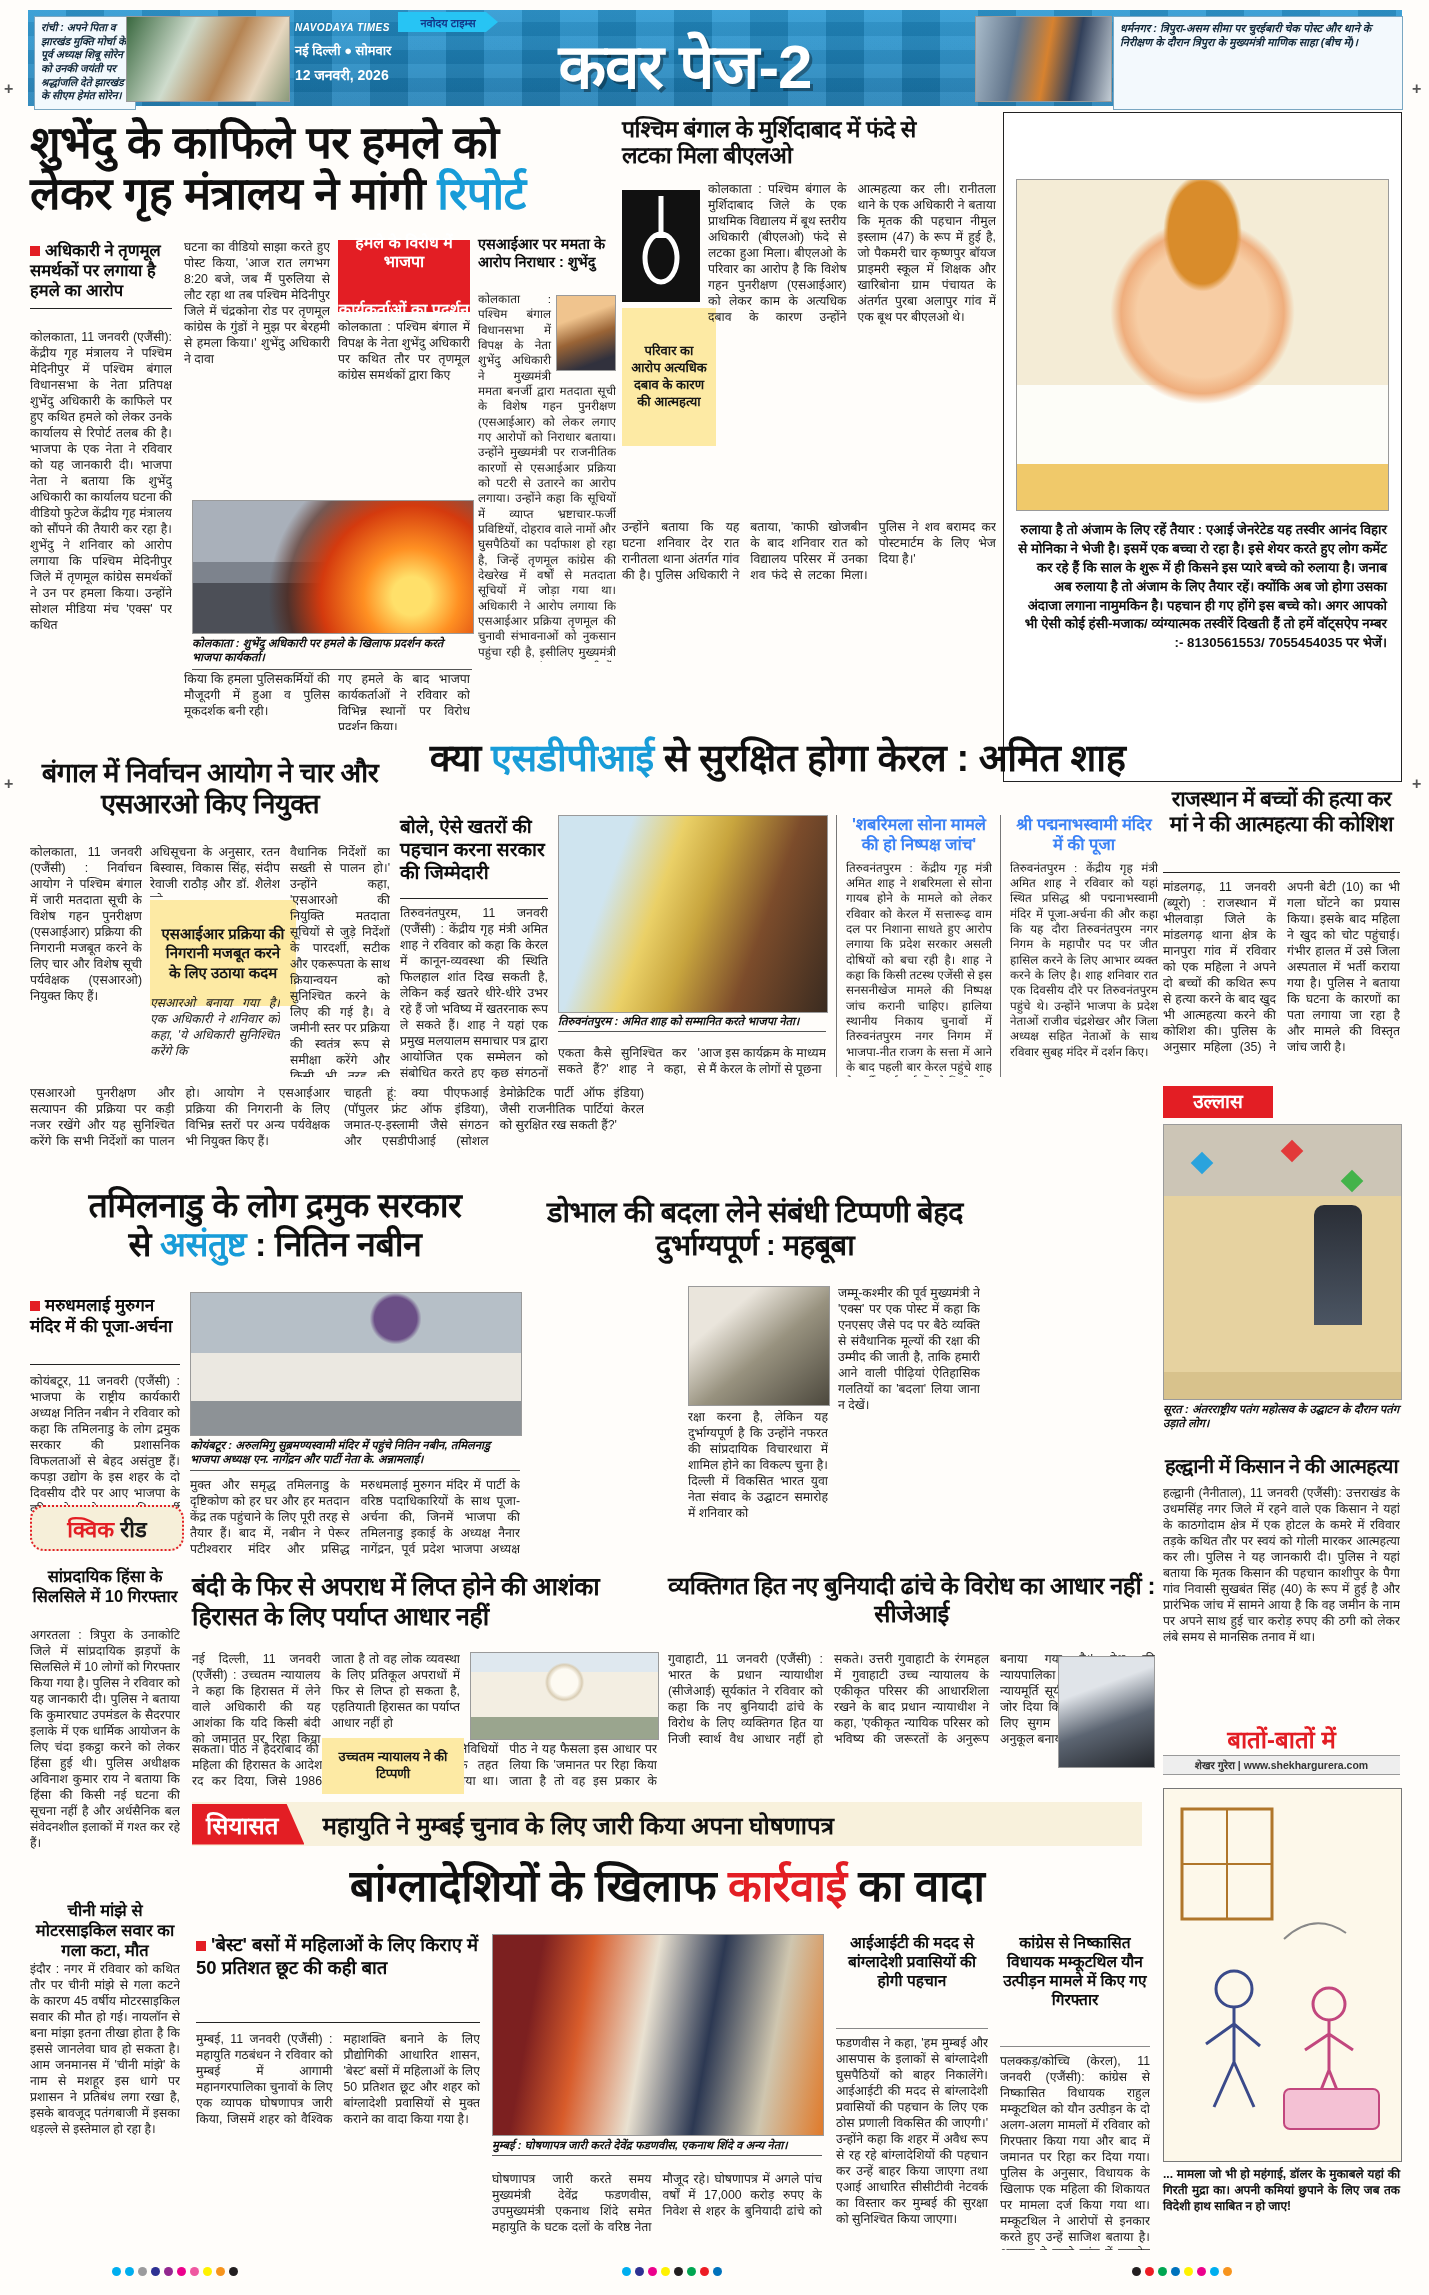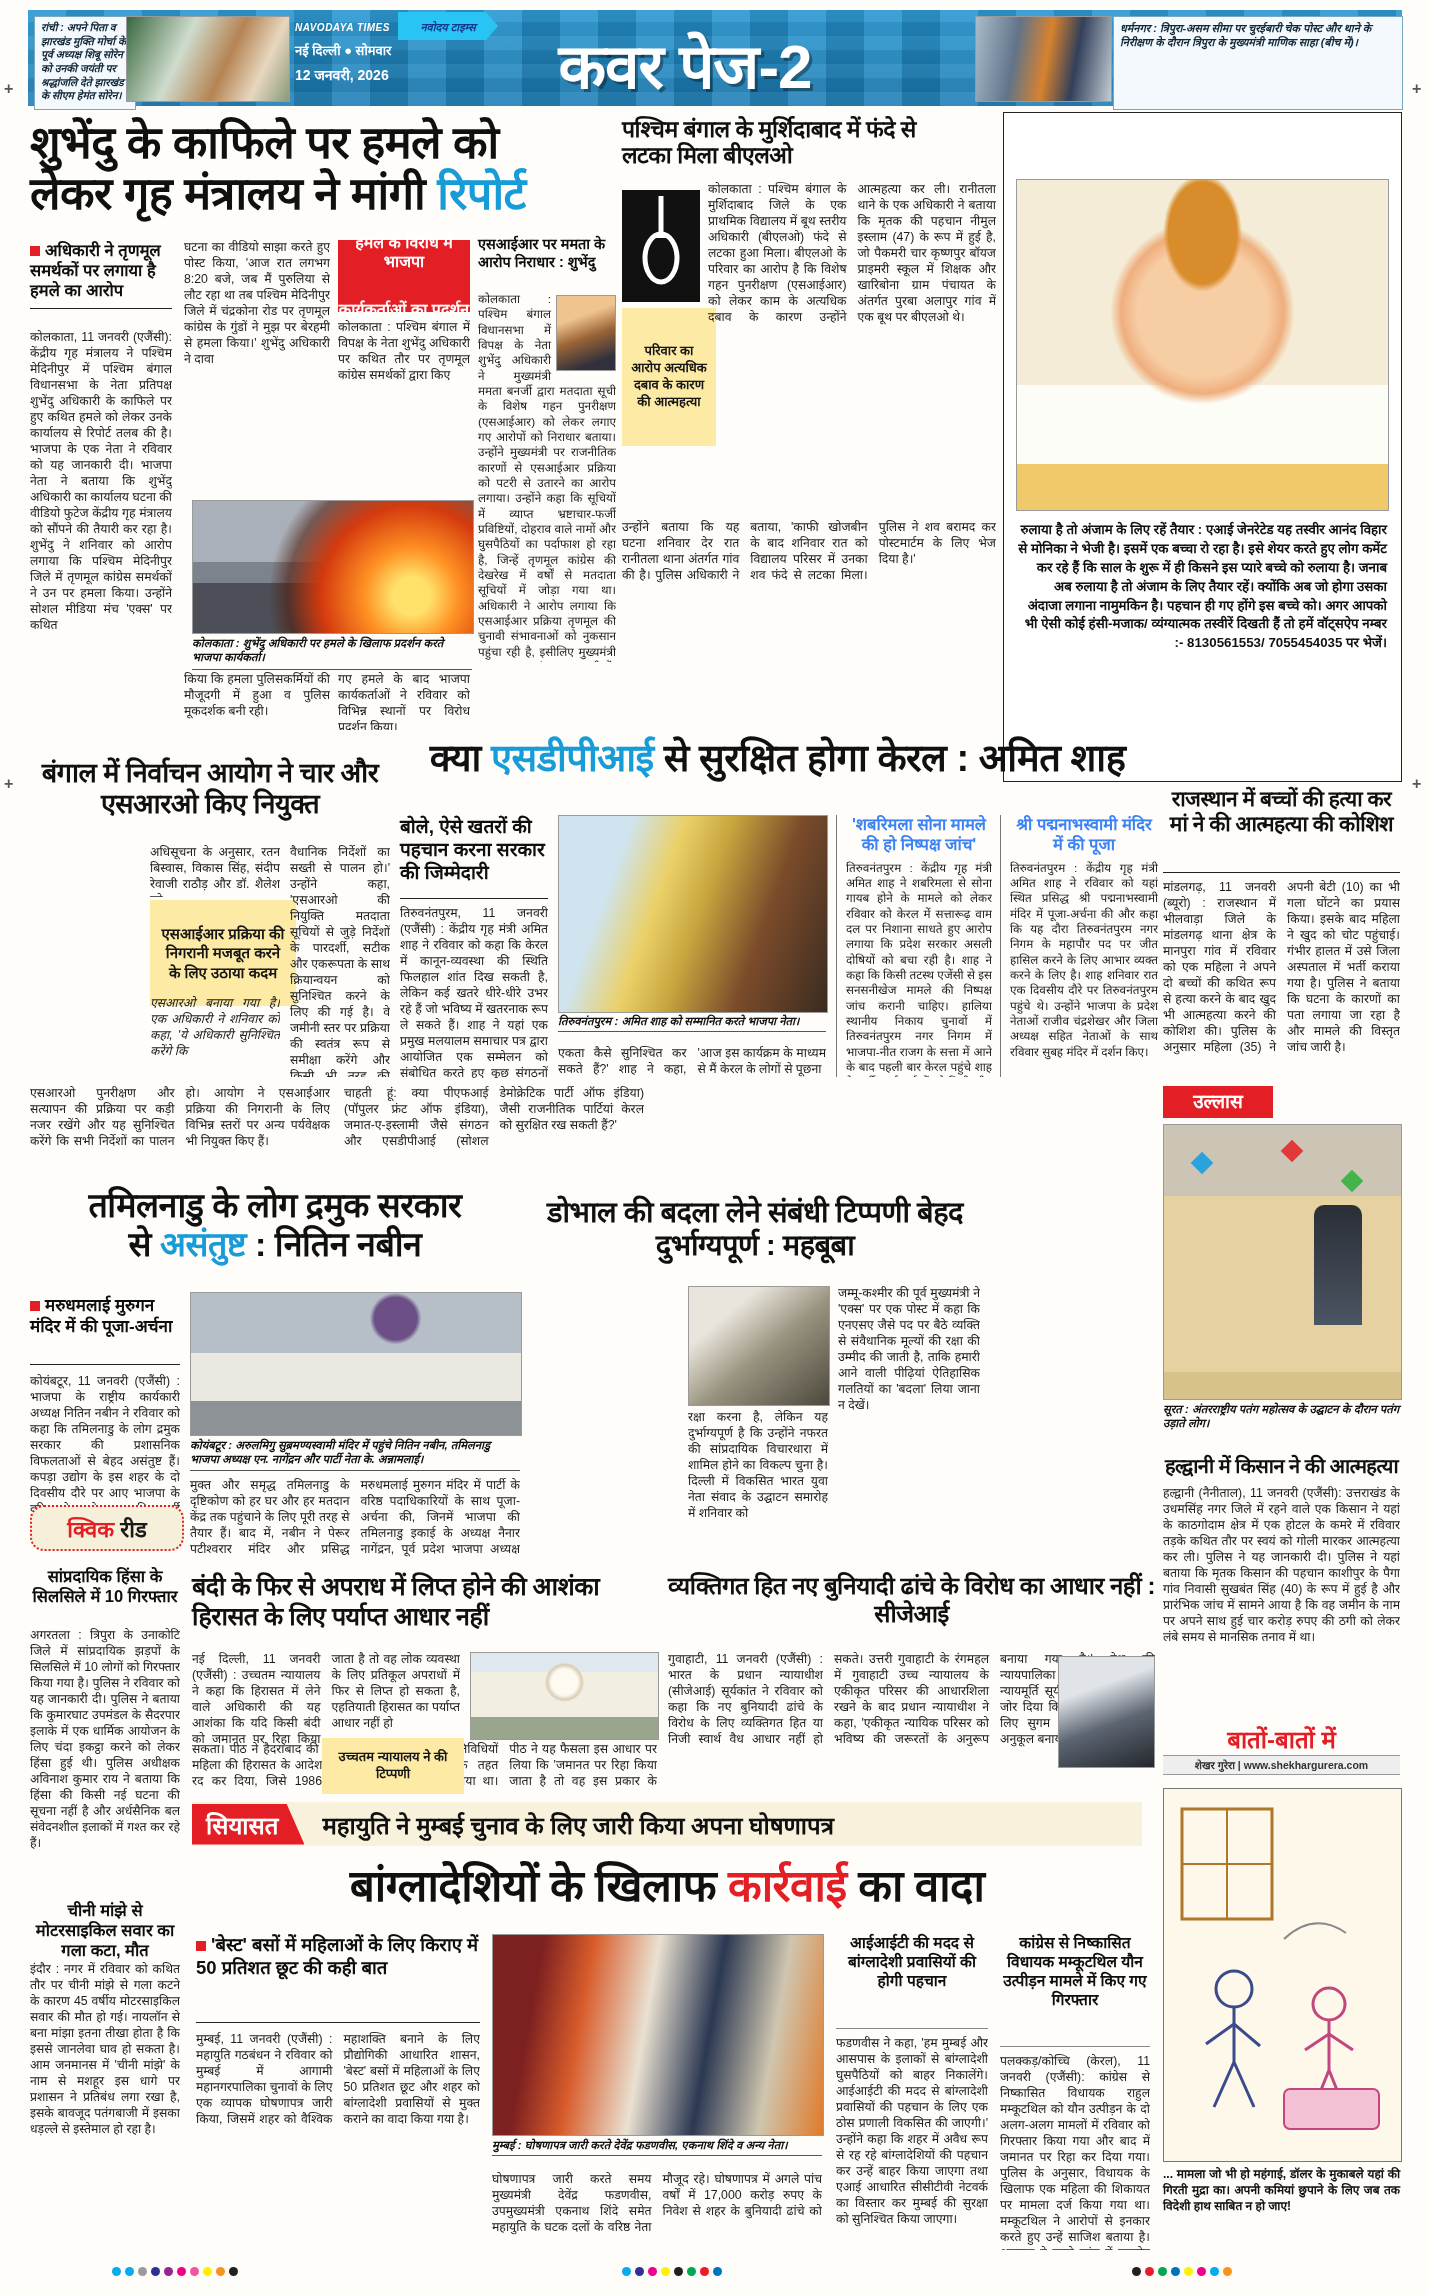--- a/index.html
+++ b/index.html
@@ -78,21 +78,21 @@
 
   <div class="abs capbox" style="left:34px;top:16px;width:88px;height:84px;">रांची : अपने पिता व झारखंड मुक्ति मोर्चा के पूर्व अध्यक्ष शिबू सोरेन को उनकी जयंती पर श्रद्धांजलि देते झारखंड के सीएम हेमंत सोरेन।</div>
   <div class="ph ph-mast-left" style="left:126px;top:16px;width:162px;height:84px;"></div>
 
   <div class="abs mast-small" style="left:295px;top:22px;width:150px;">
     <div style="font-size:10px;font-style:italic;letter-spacing:.5px;">NAVODAYA TIMES</div>
     <div style="font-size:13px;margin-top:8px;">नई दिल्ली ● सोमवार</div>
     <div style="font-size:14px;margin-top:6px;">12 जनवरी, 2026</div>
   </div>
 
-  <div class="abs ribbon" style="left:398px;top:12px;width:100px;height:28px;font-style:italic;">नवोदय टाइम्स</div>
+  <div class="abs ribbon" style="left:398px;top:12px;width:100px;height:20px;">नवोदय टाइम्स</div>
 
   <div class="abs mast-title" style="left:470px;top:22px;width:430px;text-align:center;">कवर पेज-2</div>
 
   <div class="ph ph-mast-right" style="left:975px;top:16px;width:135px;height:84px;"></div>
   <div class="abs capbox" style="left:1113px;top:16px;width:276px;height:84px;font-size:11px;">धर्मनगर : त्रिपुरा-असम सीमा पर चुरईबारी चेक पोस्ट और थाने के निरीक्षण के दौरान त्रिपुरा के मुख्यमंत्री माणिक साहा (बीच में)।</div>
 
   <div class="abs hl" style="left:30px;top:118px;width:588px;font-size:45px;line-height:1.13;">
     <span>शुभेंदु के काफिले पर हमले को</span><br>
     <span>लेकर गृह मंत्रालय ने मांगी </span><span class="blue">रिपोर्ट</span>
   </div>
@@ -132,20 +132,21 @@
   <div class="abs yellowbox" style="left:622px;top:308px;width:78px;height:122px;font-size:13px;">परिवार का आरोप अत्यधिक दबाव के कारण की आत्महत्या</div>
   <div class="abs bodytxt cols2" style="left:708px;top:182px;width:288px;height:330px;">कोलकाता : पश्चिम बंगाल के मुर्शिदाबाद जिले के एक प्राथमिक विद्यालय में बूथ स्तरीय अधिकारी (बीएलओ) फंदे से लटका हुआ मिला। बीएलओ के परिवार का आरोप है कि विशेष गहन पुनरीक्षण (एसआईआर) को लेकर काम के अत्यधिक दबाव के कारण उन्होंने आत्महत्या कर ली। रानीतला थाने के एक अधिकारी ने बताया कि मृतक की पहचान नीमुल इस्लाम (47) के रूप में हुई है, जो पैकमरी चार कृष्णपुर बॉयज प्राइमरी स्कूल में शिक्षक और खारिबोना ग्राम पंचायत के अंतर्गत पुरबा अलापुर गांव में एक बूथ पर बीएलओ थे।</div>
   <div class="abs bodytxt cols3" style="left:622px;top:520px;width:374px;height:172px;">उन्होंने बताया कि यह घटना शनिवार देर रात रानीतला थाना अंतर्गत गांव की है। पुलिस अधिकारी ने बताया, 'काफी खोजबीन के बाद शनिवार रात को विद्यालय परिसर में उनका शव फंदे से लटका मिला। पुलिस ने शव बरामद कर पोस्टमार्टम के लिए भेज दिया है।'</div>
 
   <div class="abs aibox" style="left:1003px;top:112px;width:397px;height:668px;">
     <div class="ph ph-baby" style="left:12px;top:66px;width:371px;height:330px;"></div>
     <div class="abs" style="left:14px;top:408px;width:369px;font-size:13.3px;font-weight:bold;line-height:1.42;text-align:right;color:#111;">रुलाया है तो अंजाम के लिए रहें तैयार : एआई जेनरेटेड यह तस्वीर आनंद विहार से मोनिका ने भेजी है। इसमें एक बच्चा रो रहा है। इसे शेयर करते हुए लोग कमेंट कर रहे हैं कि साल के शुरू में ही किसने इस प्यारे बच्चे को रुलाया है। जनाब अब रुलाया है तो अंजाम के लिए तैयार रहें। क्योंकि अब जो होगा उसका अंदाजा लगाना नामुमकिन है। पहचान ही गए होंगे इस बच्चे को। अगर आपको भी ऐसी कोई हंसी-मजाक/ व्यंग्यात्मक तस्वीरें दिखती हैं तो हमें वॉट्सऐप नम्बर :- 8130561553/ 7055454035 पर भेजें।</div>
   </div>
 
   <div class="abs hl" style="left:30px;top:758px;width:360px;font-size:27px;line-height:1.15;text-align:center;">बंगाल में निर्वाचन आयोग ने चार और एसआरओ किए नियुक्त</div>
+  <div class="abs bodytxt" style="left:30px;top:845px;width:112px;height:232px;">कोलकाता, 11 जनवरी (एजैंसी) : निर्वाचन आयोग ने पश्चिम बंगाल में जारी मतदाता सूची के विशेष गहन पुनरीक्षण (एसआईआर) प्रक्रिया की निगरानी मजबूत करने के लिए चार और विशेष सूची पर्यवेक्षक (एसआरओ) नियुक्त किए हैं।</div>
   <div class="abs bodytxt" style="left:150px;top:845px;width:130px;height:52px;">अधिसूचना के अनुसार, रतन बिस्वास, विकास सिंह, संदीप रेवाजी राठौड़ और डॉ. शैलेश को</div>
   <div class="abs yellowbox" style="left:150px;top:900px;width:130px;height:90px;font-size:15px;">एसआईआर प्रक्रिया की निगरानी मजबूत करने के लिए उठाया कदम</div>
   <div class="abs bodytxt" style="left:150px;top:996px;width:130px;height:80px;font-style:italic;">एसआरओ बनाया गया है। एक अधिकारी ने शनिवार को कहा, 'ये अधिकारी सुनिश्चित करेंगे कि</div>
   <div class="abs bodytxt" style="left:290px;top:845px;width:100px;height:232px;">वैधानिक निर्देशों का सख्ती से पालन हो।' उन्होंने कहा, 'एसआरओ की नियुक्ति मतदाता सूचियों से जुड़े निर्देशों के पारदर्शी, सटीक और एकरूपता के साथ क्रियान्वयन को सुनिश्चित करने के लिए की गई है। वे जमीनी स्तर पर प्रक्रिया की स्वतंत्र रूप से समीक्षा करेंगे और किसी भी तरह की गड़बड़ी होने पर तुरंत सुधारात्मक कार्रवाई के लिए उसे चिन्हित करेंगे।'</div>
 
   <div class="abs hl" style="left:400px;top:738px;width:755px;font-size:38px;text-align:center;line-height:1.1;">
     <span>क्या </span><span class="blue">एसडीपीआई</span><span> से सुरक्षित होगा केरल : अमित शाह</span>
   </div>
   <div class="abs subhead" style="left:400px;top:815px;width:148px;font-size:19px;">बोले, ऐसे खतरों की पहचान करना सरकार की जिम्मेदारी</div>
   <div class="abs rule" style="left:400px;top:898px;width:148px;"></div>

